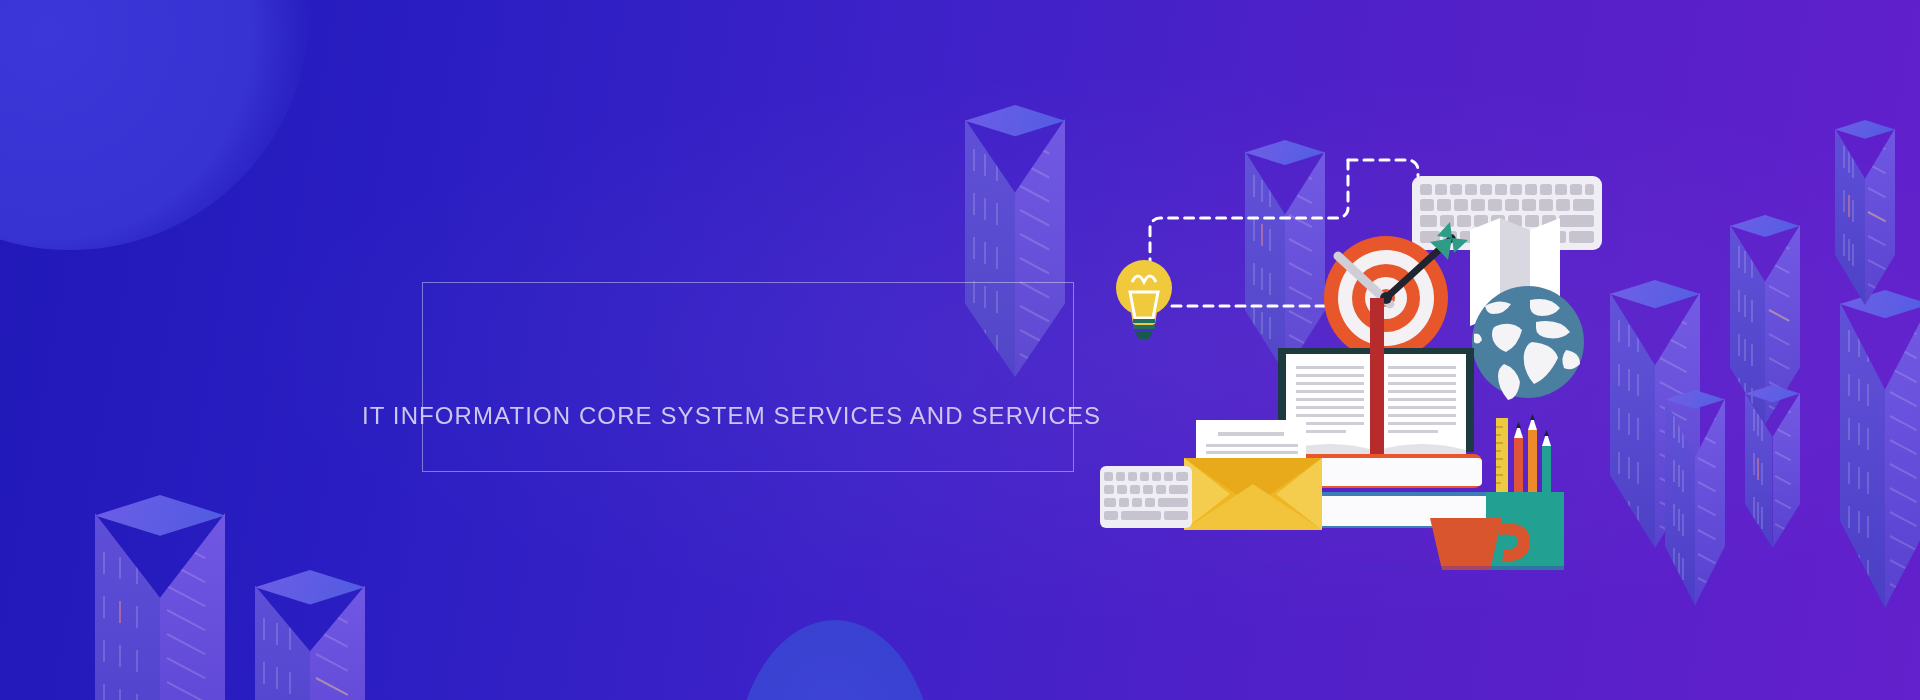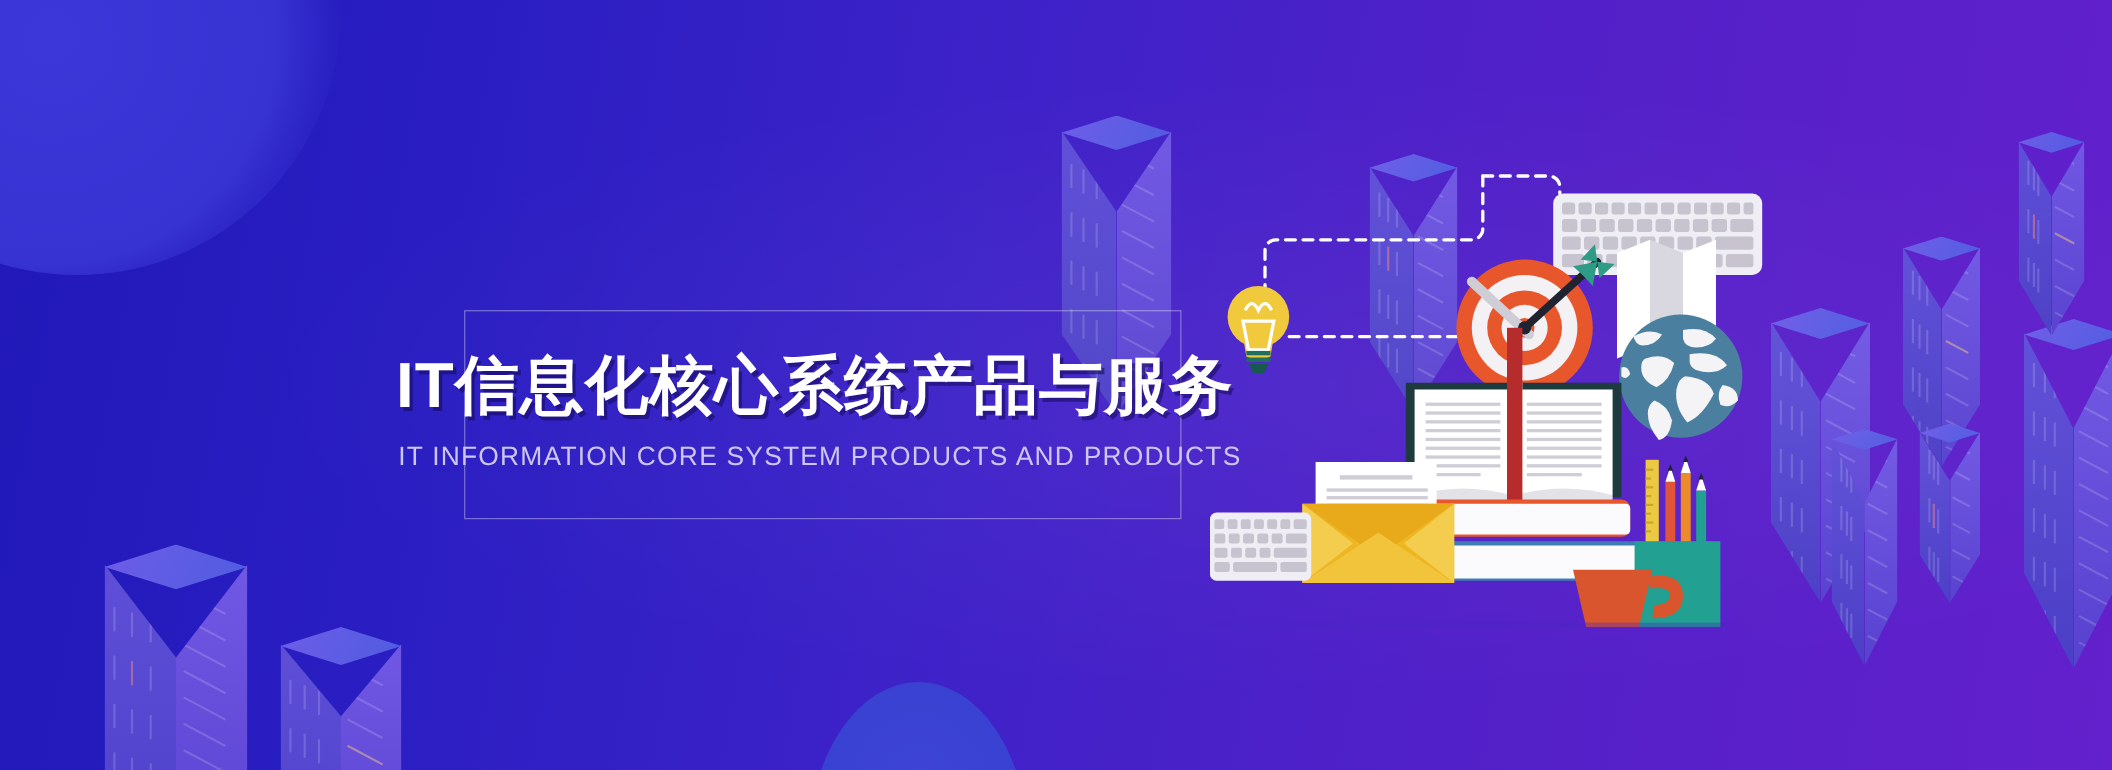--- a/index.html
+++ b/index.html
@@ -572,16 +572,15 @@
       <g>
         <path d="M330 398 h72 l-12 52 h-48 z" fill="#d9552e"></path>
         <path d="M400 404 q30 -4 30 18 q0 20 -28 20 l2 -12 q14 0 14 -9 q0 -8 -18 -6 z" fill="#d9552e"></path>
       </g>
 
       <rect x="0" y="446" width="470" height="4" fill="#4a26c4" opacity="0.35"></rect>
     </svg>
   </div>
 
   <div class="text-frame"></div>
-  <div class="headline">IT信息化核心系统产品与服务</div>
-  <div class="subline">IT INFORMATION CORE SYSTEM PRODUCTS AND PRODUCTS</div>
+  <div class="subline">IT INFORMATION CORE SYSTEM SERVICES AND SERVICES</div>
 
 </div>
 
 </body></html>

